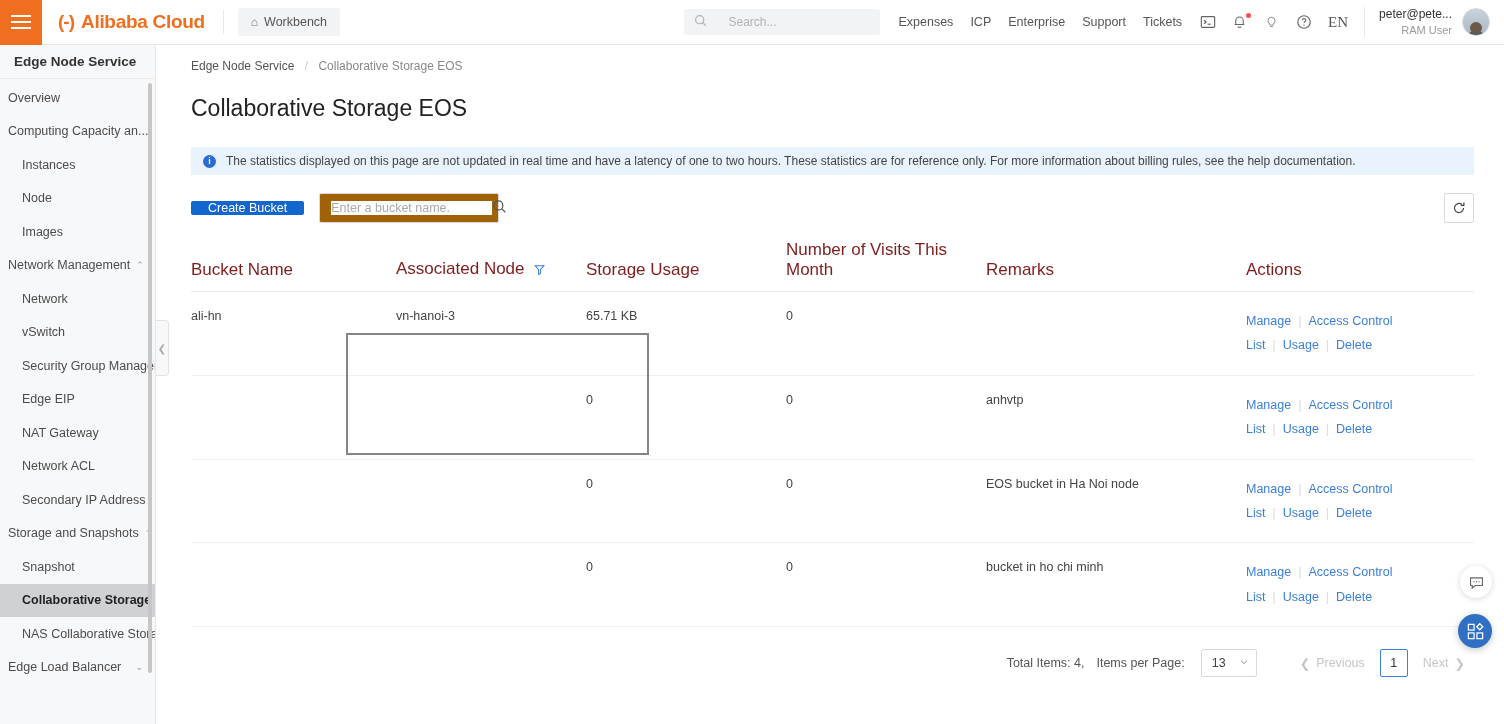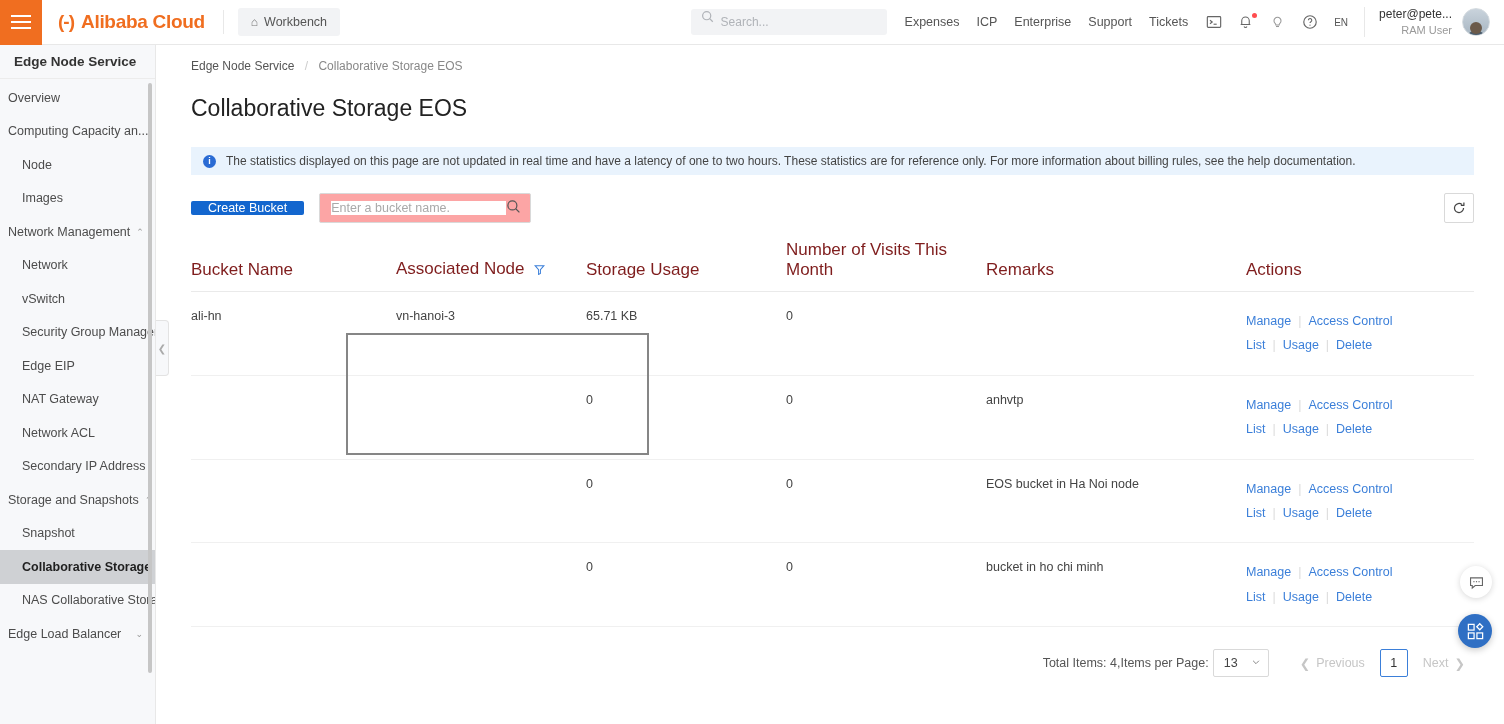--- a/index.html
+++ b/index.html
@@ -47,21 +47,21 @@
     display: flex; align-items: center; gap: 6px;
     font-size: 12.5px; color: #555; cursor: pointer;
   }
   .home-ico { font-size: 12px; color: #777; }
 
   .topbar-spacer { flex: 1; }
 
   .global-search {
     width: 196px; height: 26px;
     background: #f2f3f5; border-radius: 3px;
-    display: flex; gap: 7px;
+    display: flex; align-items: center; gap: 21px;
     padding: 0 10px;
     margin-right: 18px;
   }
   .global-search input {
     border: none; outline: none; background: transparent;
     font-size: 12px; color: #555; width: 100%;
     font-family: "Liberation Sans", sans-serif;
   }
   .global-search input::placeholder { color: #b0b3b8; }
 
@@ -72,21 +72,21 @@
   .nav-icons {
     display: flex; align-items: center; gap: 16px;
     margin-left: 18px;
   }
   .nav-ico { position: relative; width: 16px; height: 16px; cursor: pointer; color: #666; }
   .nav-ico svg { display: block; }
   .dot-badge {
     position: absolute; top: -1px; right: -3px;
     width: 5px; height: 5px; border-radius: 50%; background: #ff4d4f;
   }
-  .lang { font-size: 10px; color: #555; margin-left: 16px; cursor: pointer; }
+  .lang { font-size: 15px; color: #555; margin-left: 16px; cursor: pointer; font-family: Liberation Serif, serif; }
   .user-sep { width: 1px; height: 30px; background: #e8e8e8; margin: 0 14px 0 16px; }
   .user-box {
     display: flex; align-items: center; gap: 10px;
     padding-right: 14px; cursor: pointer;
   }
   .user-texts { text-align: right; line-height: 1.35; }
   .user-name { font-size: 12px; color: #333; }
   .user-role { font-size: 11px; color: #999; }
   .avatar {
     width: 28px; height: 28px; border-radius: 50%;
@@ -185,23 +185,23 @@
     position: relative;
   }
   .btn-primary {
     height: 14px; padding: 0 17px;
     background: #1366ce; color: #fff;
     border: none; border-radius: 2px;
     font-size: 12.5px; cursor: pointer;
     font-family: "Liberation Sans", sans-serif;
   }
   .search-box {
-    width: 212px; height: 30px;
+    width: 180px; height: 30px;
     border: 1px solid #d9d9d9; border-radius: 2px;
-    background: #fca5a5;
+    background: #a16207;
     display: flex; align-items: center;
     padding: 0 9px 0 11px;
   }
   .search-box input {
     flex: 1; border: none; outline: none; font-size: 12.5px;
     color: #444; font-family: "Liberation Sans", sans-serif;
   }
   .search-box input::placeholder { color: #a9a9a9; }
   .refresh-btn {
     position: absolute; right: 0; top: 0;
@@ -255,21 +255,21 @@
     background: transparent;
     pointer-events: none;
     z-index: 4;
   }
 
   
   .pagination {
     width: 1283px;
     margin-top: 22px;
     display: flex; align-items: center; justify-content: flex-end;
-    gap: 0;
+    gap: 12px;
     font-size: 12.5px; color: #555;
   }
   .per-page-select {
     width: 56px; height: 28px;
     border: 1px solid #d9d9d9; border-radius: 2px;
     background: #fff;
     display: flex; align-items: center; justify-content: space-between;
     padding: 0 7px 0 10px;
     font-size: 12.5px; color: #444; cursor: pointer;
     margin-left: 4px;
@@ -389,20 +389,23 @@
   <div class="sidebar-title">Edge Node Service</div>
   <div class="nav-list" id="nav-list">
       <div class="nav-item group">
         <span>Overview</span>
       </div>
       <div class="nav-item group">
         <span>Computing Capacity an...</span>
         <span class="chev">⌃</span>
       </div>
       <div class="nav-item child">
+        <span>Instances</span>
+      </div>
+      <div class="nav-item child">
         <span>Node</span>
       </div>
       <div class="nav-item child">
         <span>Images</span>
       </div>
       <div class="nav-item group">
         <span>Network Management</span>
         <span class="chev">⌃</span>
       </div>
       <div class="nav-item child">

